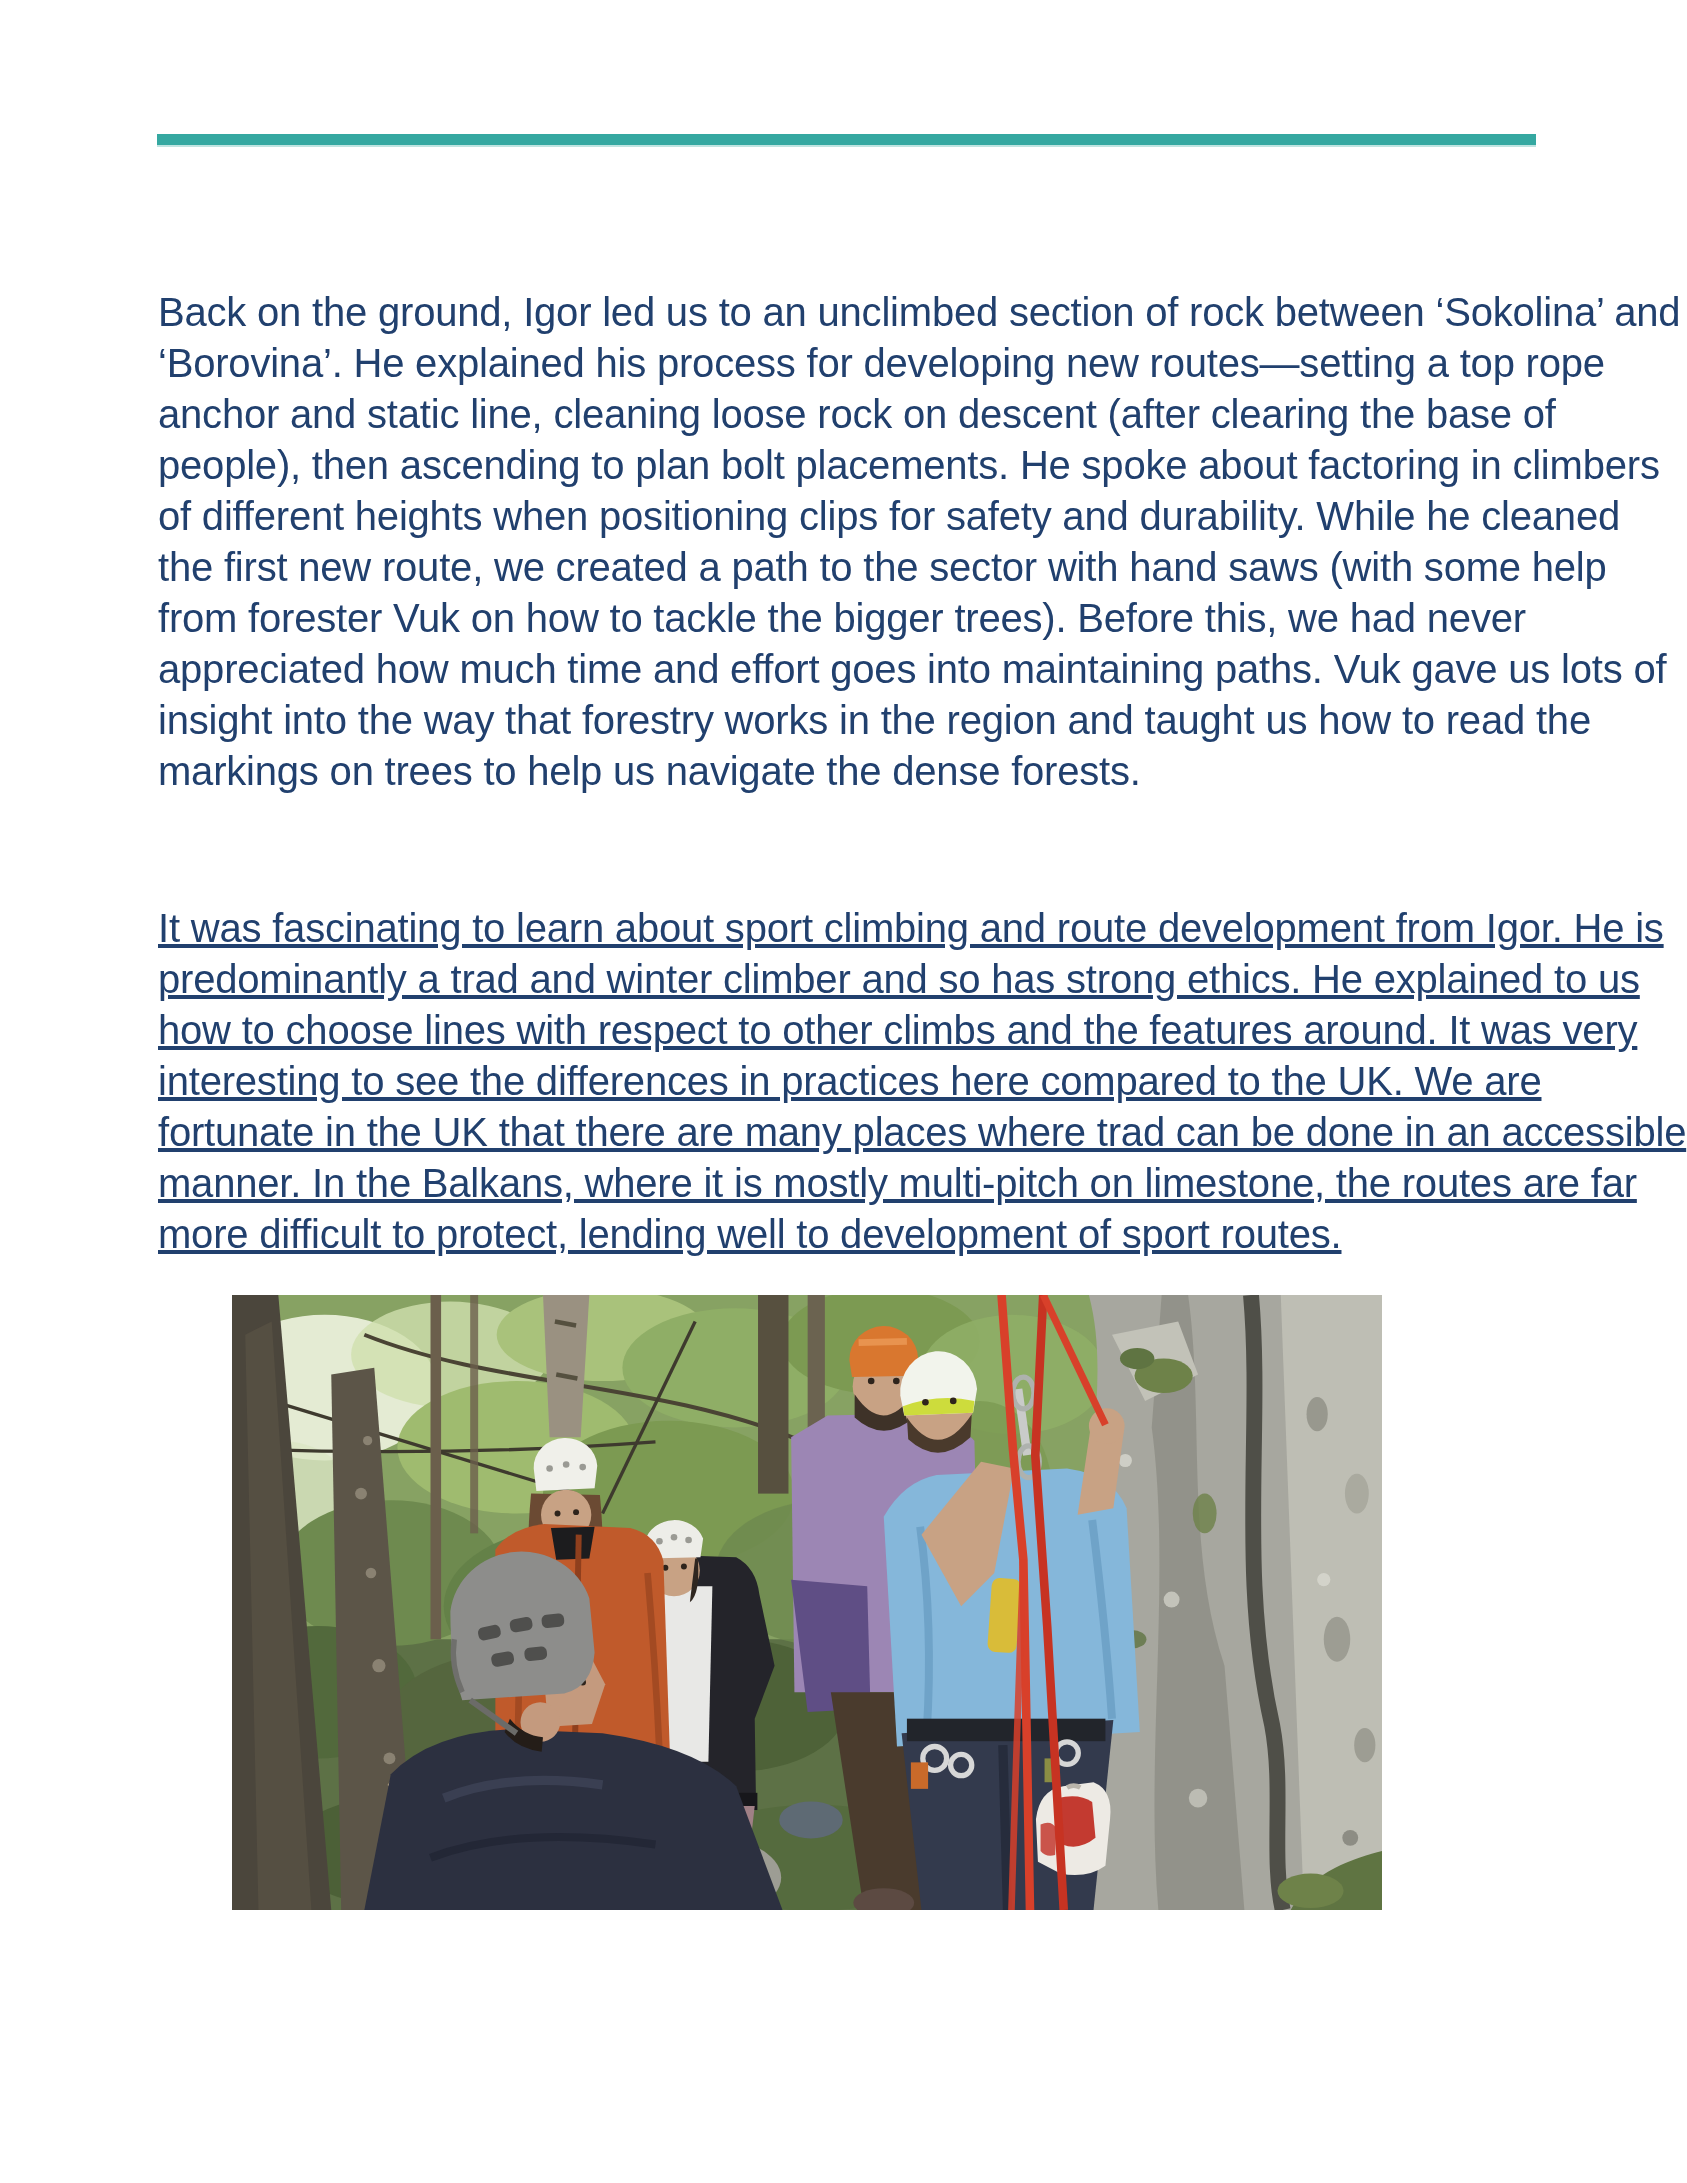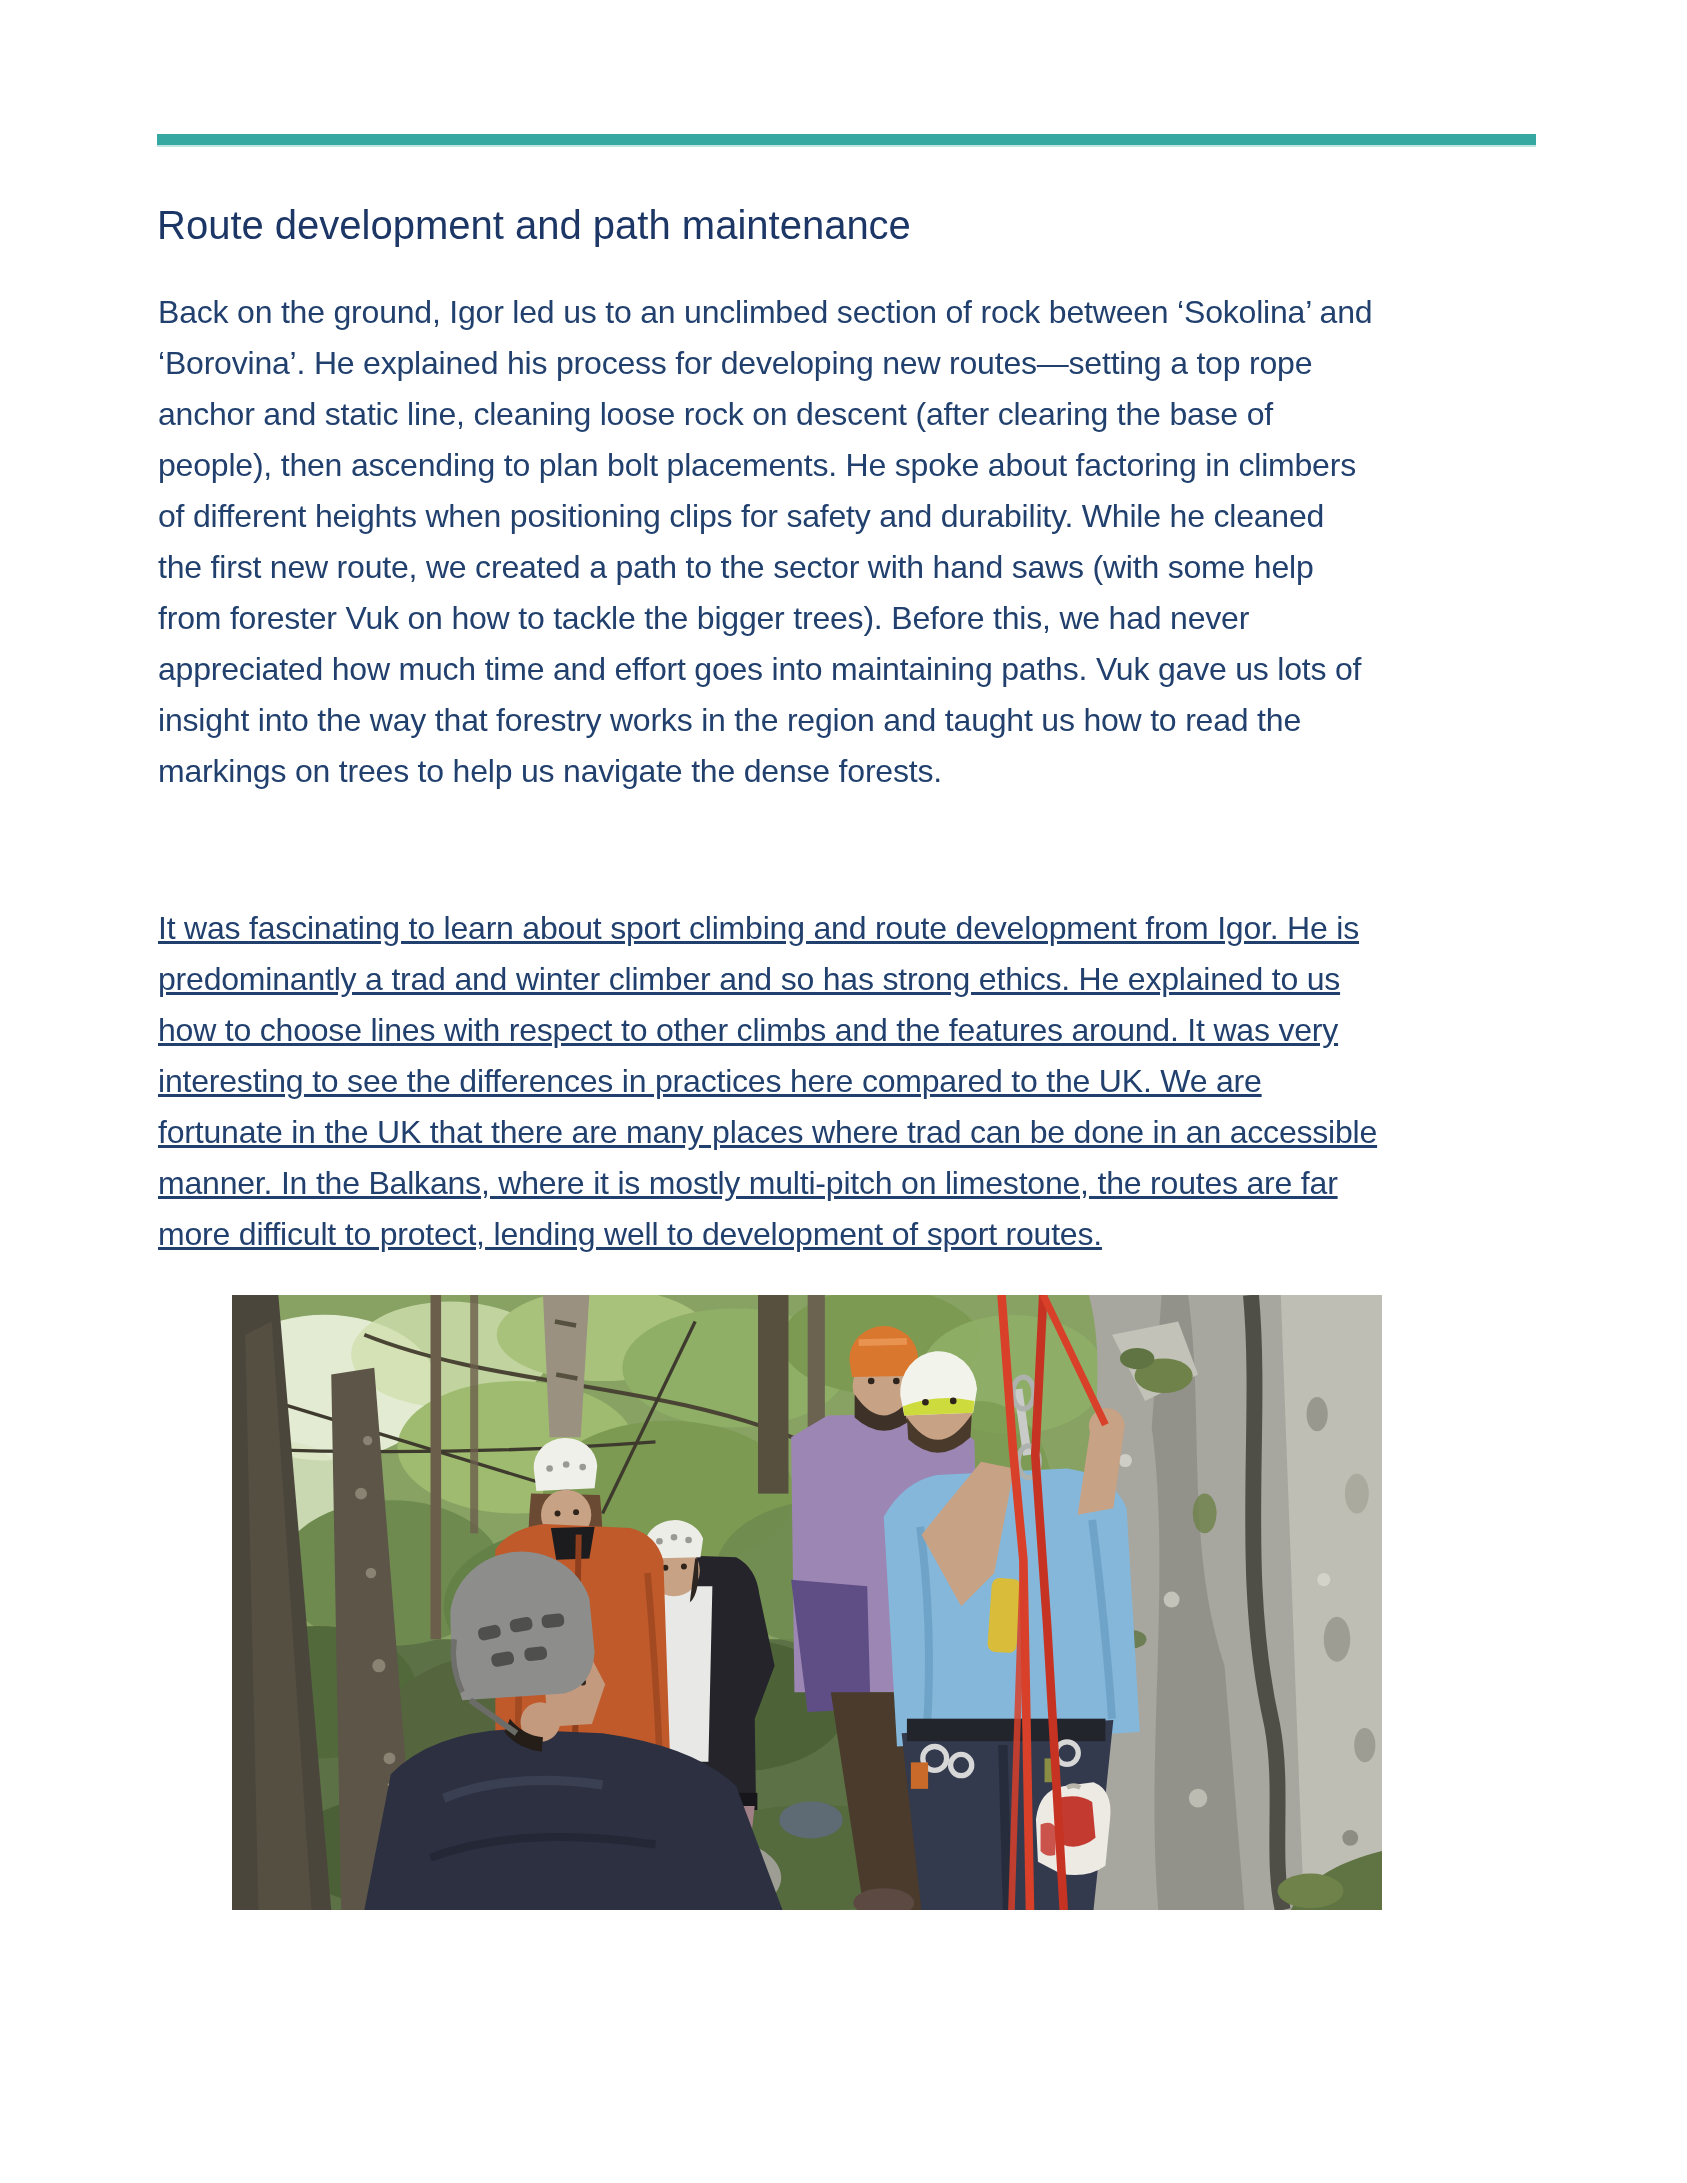--- a/index.html
+++ b/index.html
@@ -4,35 +4,34 @@
 <style>
   html,body{margin:0;padding:0;background:#ffffff;}
   .page{position:relative;width:1687px;height:2183px;background:#ffffff;
         font-family:"Liberation Sans",sans-serif;overflow:hidden;}
   .divider{position:absolute;left:157px;top:134px;width:1379px;height:10.6px;
            background:var(--teal,#35A8A1);border-bottom:2px solid var(--teal_light,#BFE4E1);}
   .heading{position:absolute;left:157px;top:200px;margin:0;
            font-size:40px;line-height:50px;font-weight:500;
            color:var(--heading,#1C3666);letter-spacing:0;}
   .para{position:absolute;left:158px;margin:0;color:var(--body,#21406E);
-        font-size:32px;line-height:51px;font-weight:400;letter-spacing:-0.2px;
+        font-size:40px;line-height:51px;font-weight:400;letter-spacing:-0.2px;
         white-space:pre;}
   .p1{top:287px;}
   .p2{top:903px;text-decoration:underline;}
   .photo{position:absolute;left:232px;top:1295px;width:1150px;height:615px;margin:0;}
   .photo svg{display:block;width:100%;height:100%;}
 </style>
 </head>
 <body>
 
 <div class="page">
 
   <div class="divider"></div>
 
-  <h1 class="heading">Route development and path maintenance</h1>
 
   <p class="para p1">Back on the ground, Igor led us to an unclimbed section of rock between ‘Sokolina’ and
 ‘Borovina’. He explained his process for developing new routes—setting a top rope
 anchor and static line, cleaning loose rock on descent (after clearing the base of
 people), then ascending to plan bolt placements. He spoke about factoring in climbers
 of different heights when positioning clips for safety and durability. While he cleaned
 the first new route, we created a path to the sector with hand saws (with some help
 from forester Vuk on how to tackle the bigger trees). Before this, we had never
 appreciated how much time and effort goes into maintaining paths. Vuk gave us lots of
 insight into the way that forestry works in the region and taught us how to read the

